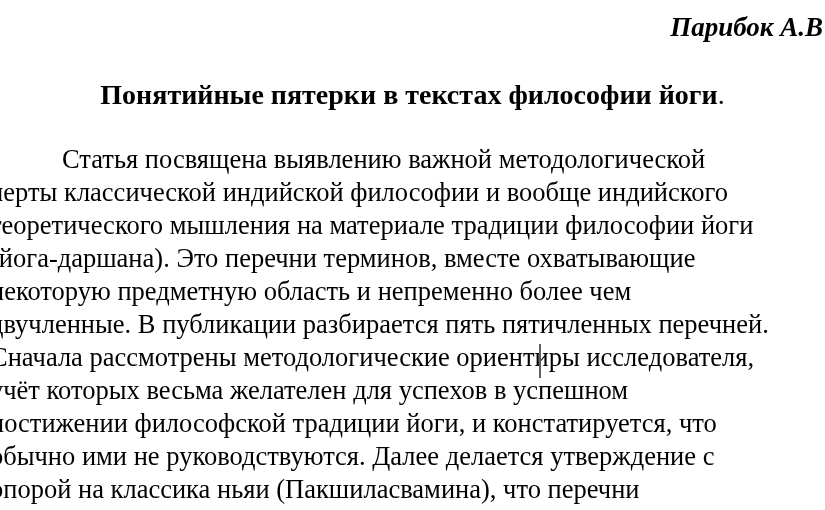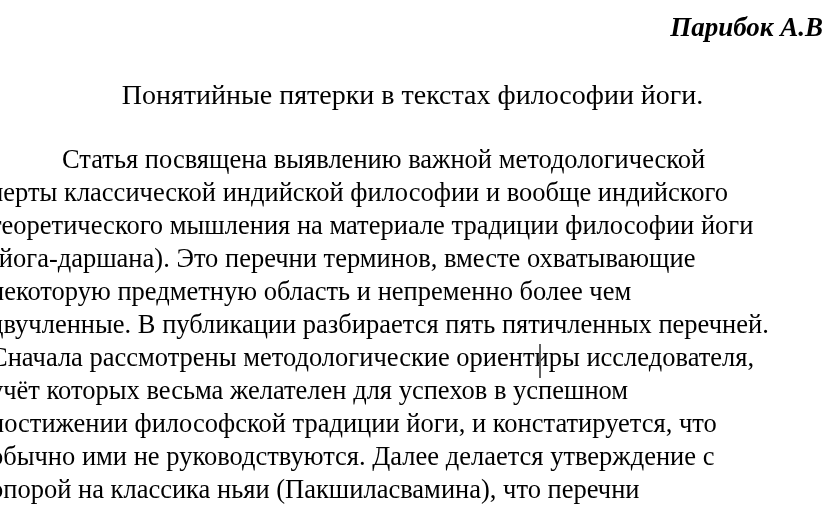--- a/index.html
+++ b/index.html
@@ -33,21 +33,21 @@
     position: absolute;
     top: 79px;
     left: -10px;
     width: 845px;
     margin: 0;
     text-align: center;
     font-size: 28px;
     font-weight: normal;
     white-space: nowrap;
   }
-  .title-main { font-weight: normal; }
+  .title-main { font-weight: bold; }
   .title-period { font-weight: normal; }
   .textarea {
     position: absolute;
     top: 143px;
     left: -10px;
     width: 900px;
     font-size: 26.5px;
     line-height: 33px;
   }
   .line {

